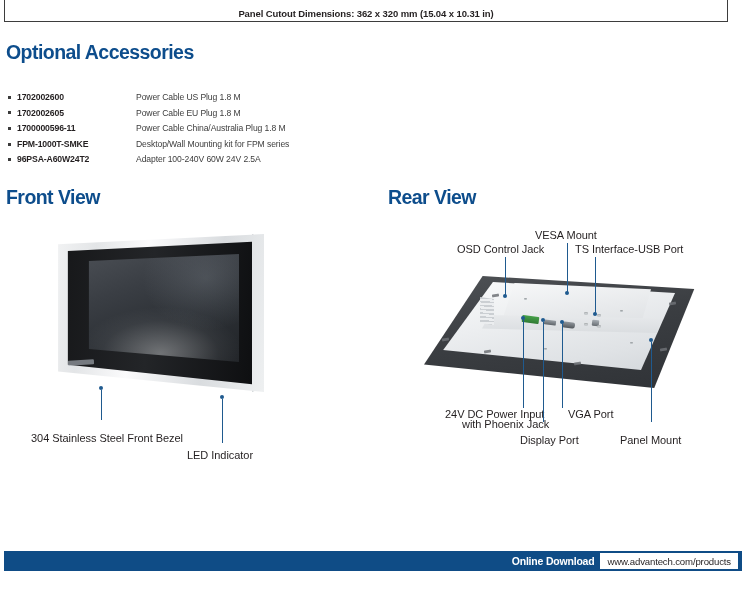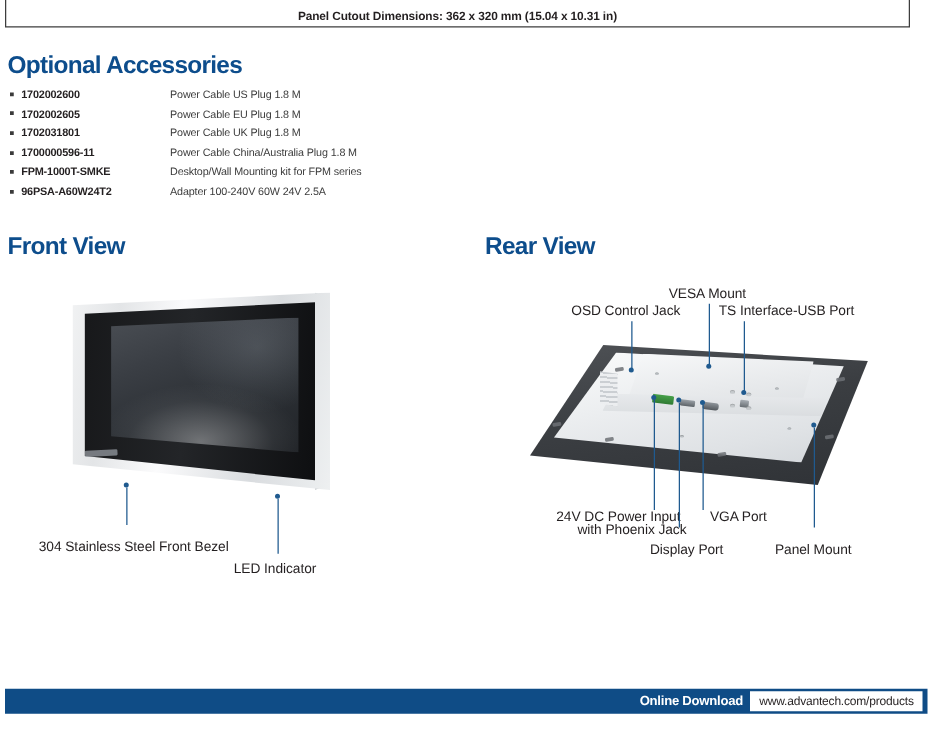--- a/index.html
+++ b/index.html
@@ -89,20 +89,21 @@
     color: #231f20;
     letter-spacing: -0.15px;
     white-space: nowrap;
   }
   .acc-desc {
     font-size: 8.6px;
     font-weight: normal;
     color: #3d3d3d;
     letter-spacing: -0.1px;
     white-space: nowrap;
+    margin-top: 22px;
   }
 
   
   .view-block { position: absolute; }
 
   
   #front-view-image {
     left: 56px;
     top: 228px;
     width: 220px;
@@ -351,25 +352,20 @@
     <span class="acc-code">1702002600</span>
     <span class="acc-desc">Power Cable US Plug 1.8 M</span>
   </div>
 
   <div class="acc-row">
     <span class="acc-bullet"></span>
     <span class="acc-code">1702002605</span>
     <span class="acc-desc">Power Cable EU Plug 1.8 M</span>
   </div>
 
-  <div class="acc-row">
-    <span class="acc-bullet"></span>
-    <span class="acc-code">1702031801</span>
-    <span class="acc-desc">Power Cable UK Plug 1.8 M</span>
-  </div>
 
   <div class="acc-row">
     <span class="acc-bullet"></span>
     <span class="acc-code">1700000596-11</span>
     <span class="acc-desc">Power Cable China/Australia Plug 1.8 M</span>
   </div>
 
   <div class="acc-row">
     <span class="acc-bullet"></span>
     <span class="acc-code">FPM-1000T-SMKE</span>

